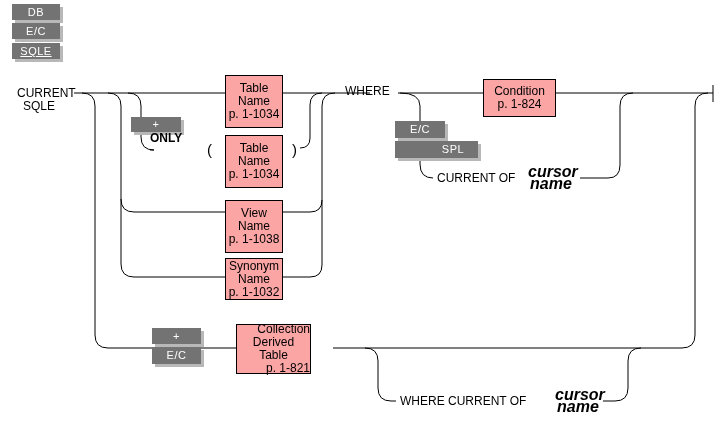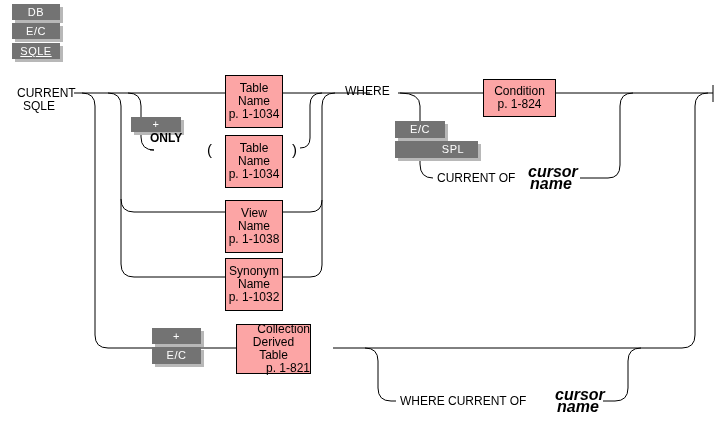--- a/index.html
+++ b/index.html
@@ -71,21 +71,21 @@
 <div class="box" style="left:225px;top:135px;width:58px;height:53px;">
   <span>Table</span>
   <span>Name</span>
   <span>p. 1-1034</span>
 </div>
 <div class="box" style="left:225px;top:200px;width:58px;height:53px;">
   <span>View</span>
   <span>Name</span>
   <span>p. 1-1038</span>
 </div>
-<div class="box" style="left:225px;top:258px;width:58px;height:53px;">
+<div class="box" style="left:225px;top:258px;width:58px;height:42px;">
   <span>Synonym</span>
   <span>Name</span>
   <span>p. 1-1032</span>
 </div>
 
 <div class="lbl" style="left:345px;top:85px;">WHERE</div>
 
 <div class="box" style="left:483px;top:79px;width:73px;height:38px;">
   <span>Condition</span>
   <span>p. 1-824</span>

